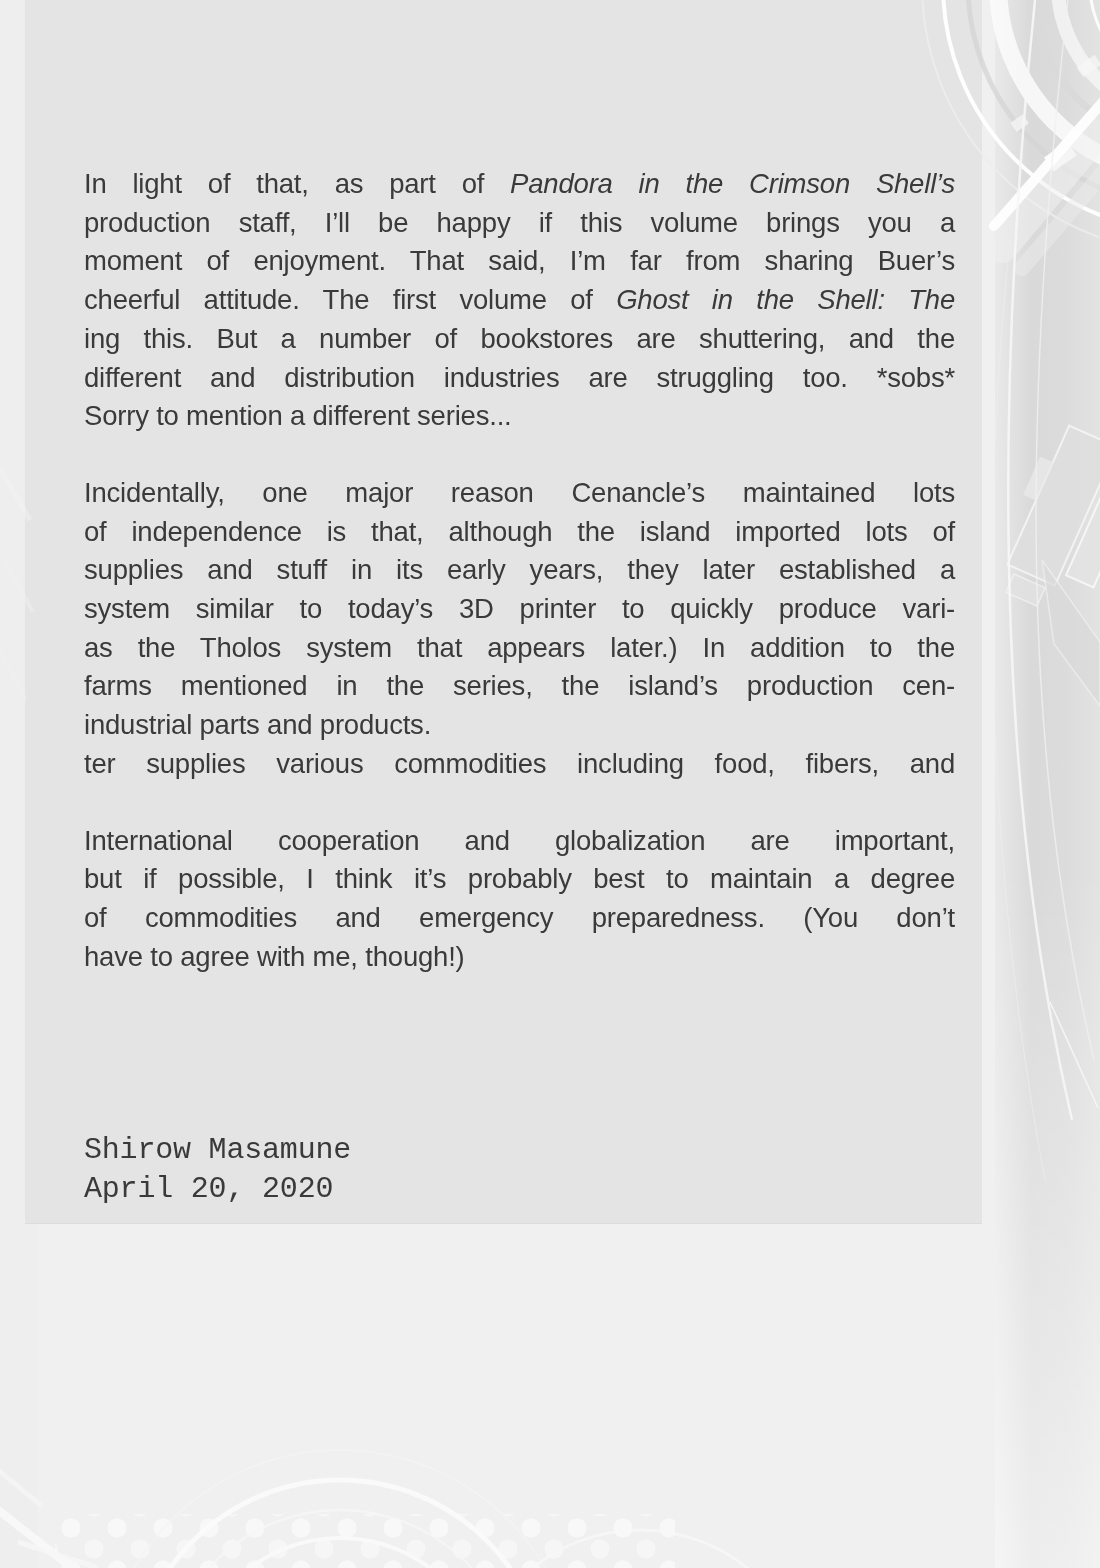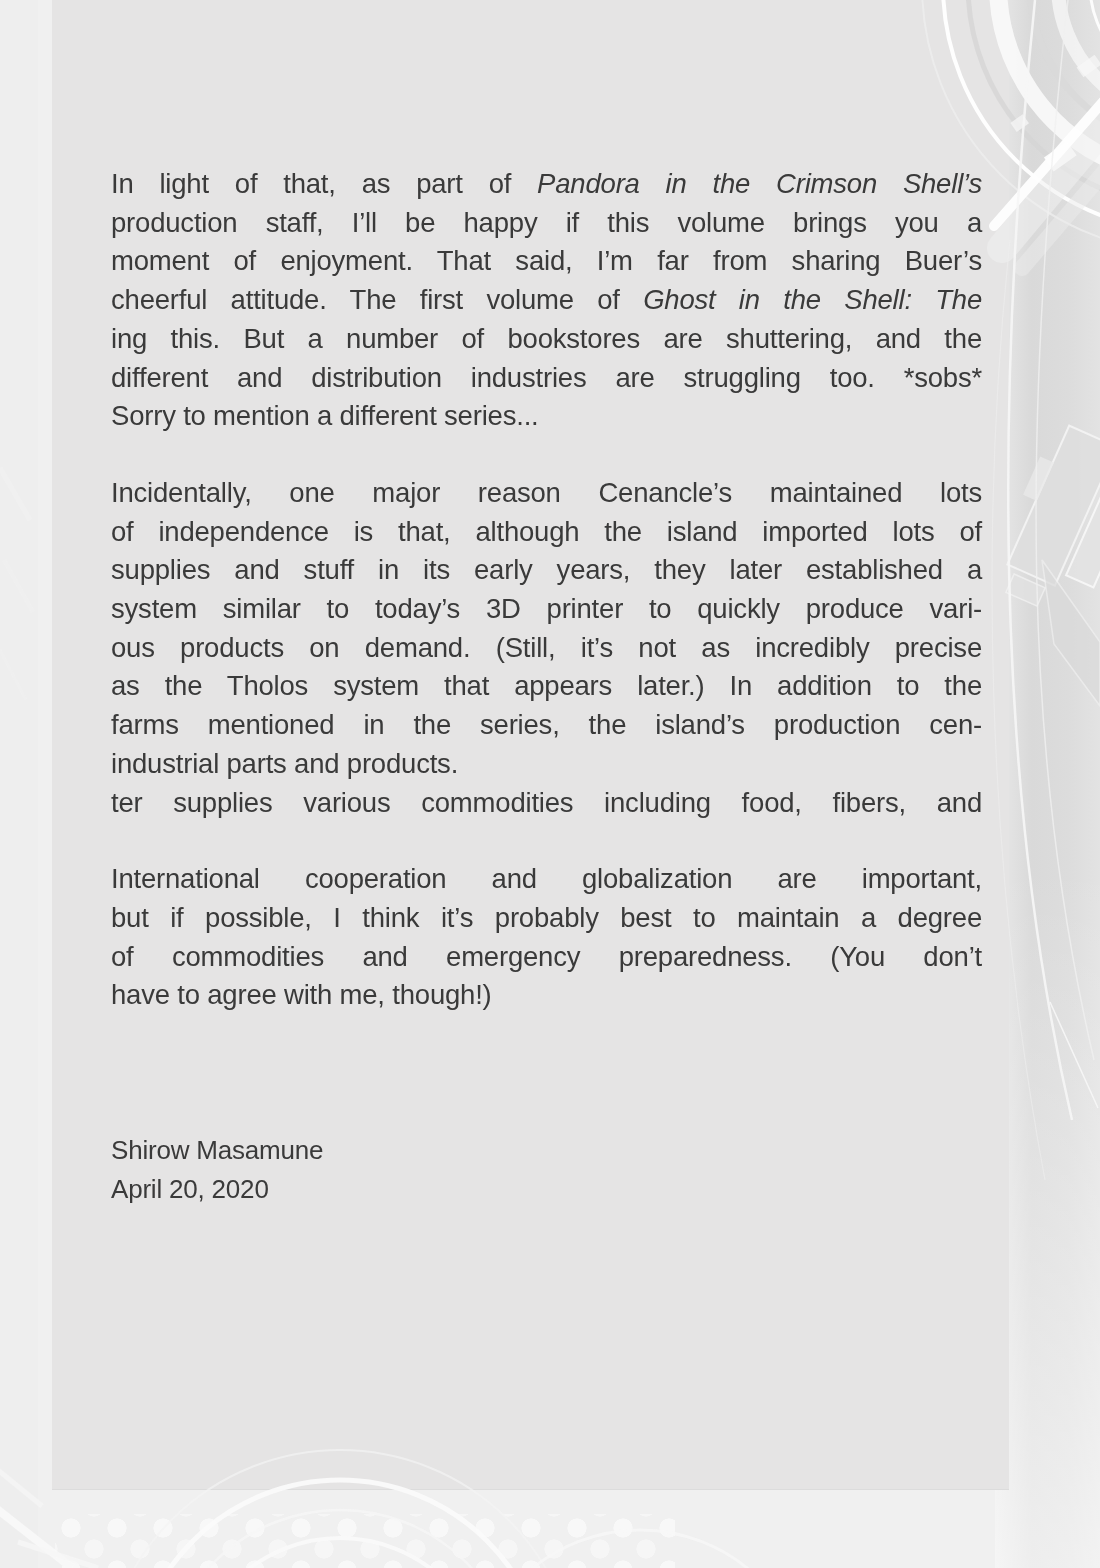--- a/index.html
+++ b/index.html
@@ -25,41 +25,41 @@
     content:"";position:absolute;inset:0;
     background:linear-gradient(180deg,rgba(255,255,255,0) 0%,rgba(255,255,255,0) 55%,rgba(255,255,255,0.55) 100%);
   }
   
   .left-margin{
     position:absolute;left:0;top:0;width:38px;height:1568px;
     background:#eeeeee;
   }
   
   .panel{
-    position:absolute;left:52px;top:0;width:957px;height:1490px;
+    position:absolute;left:25px;top:0;width:957px;height:1224px;
     background:var(--panel);
     border-bottom:1px solid #dcdcdc;
     z-index:2;
   }
   .text-block{
     position:absolute;left:59px;top:165px;width:871px;
     color:var(--text-color);
     font-size:27.5px;
     line-height:38.7px;
     letter-spacing:-0.2px;
   }
   .paragraph{margin-bottom:38px;}
   .paragraph:last-child{margin-bottom:8px;}
   .line{white-space:normal;}
   .line.justify{text-align:justify;text-align-last:justify;}
   .italic{font-style:italic;}
   .signature{
     position:absolute;left:59px;top:1131px;
     color:var(--text-color);
-    font-size:26px;line-height:38.7px;letter-spacing:-0.2px;
+    font-size:30px;line-height:38.7px;letter-spacing:-0.2px;font-family:Liberation Mono, monospace;
   }
   
   .decor-svg{position:absolute;left:0;top:0;z-index:3;pointer-events:none;}
   
   .honeycomb{
     position:absolute;left:55px;top:1514px;width:620px;height:54px;z-index:1;
     background-image:
       radial-gradient(circle 13px at 16px 14px,#f9f9f9 72%,rgba(249,249,249,0) 75%),
       radial-gradient(circle 13px at 16px 14px,#f7f7f7 72%,rgba(247,247,247,0) 75%);
     background-size:46px 42px,46px 42px;
@@ -83,21 +83,20 @@
         <div class="line justify"><span>cheerful attitude. The first volume of </span><span class="italic">Ghost in the Shell: The</span></div>
         <div class="line justify"><span>ing this. But a number of bookstores are shuttering, and the</span></div>
         <div class="line justify"><span>different and distribution industries are struggling too. *sobs*</span></div>
         <div class="line"><span>Sorry to mention a different series...</span></div>
       </div>
       <div class="paragraph">
         <div class="line justify"><span>Incidentally, one major reason Cenancle’s maintained lots</span></div>
         <div class="line justify"><span>of independence is that, although the island imported lots of</span></div>
         <div class="line justify"><span>supplies and stuff in its early years, they later established a</span></div>
         <div class="line justify"><span>system similar to today’s 3D printer to quickly produce vari-</span></div>
-        <div class="line justify"><span>ous products on demand. (Still, it’s not as incredibly precise</span></div>
         <div class="line justify"><span>as the Tholos system that appears later.) In addition to the</span></div>
         <div class="line justify"><span>farms mentioned in the series, the island’s production cen-</span></div>
         <div class="line"><span>industrial parts and products.</span></div>
         <div class="line justify"><span>ter supplies various commodities including food, fibers, and</span></div>
       </div>
       <div class="paragraph">
         <div class="line justify"><span>International cooperation and globalization are important,</span></div>
         <div class="line justify"><span>but if possible, I think it’s probably best to maintain a degree</span></div>
         <div class="line justify"><span>of commodities and emergency preparedness. (You don’t</span></div>
         <div class="line"><span>have to agree with me, though!)</span></div>

